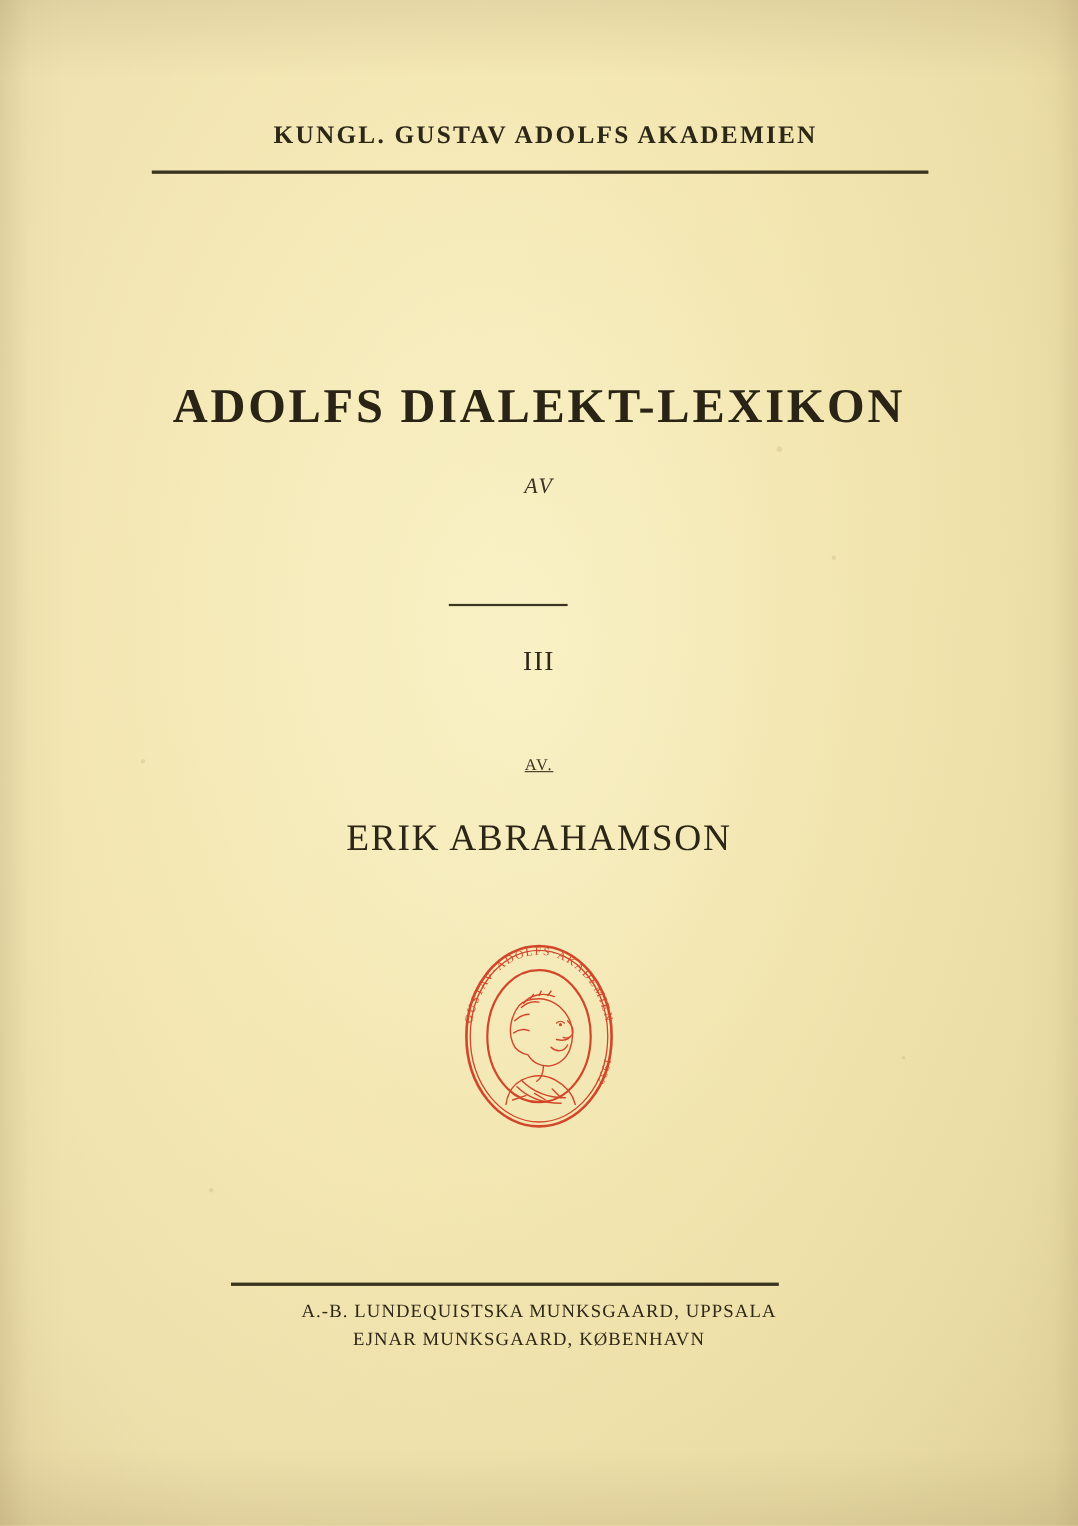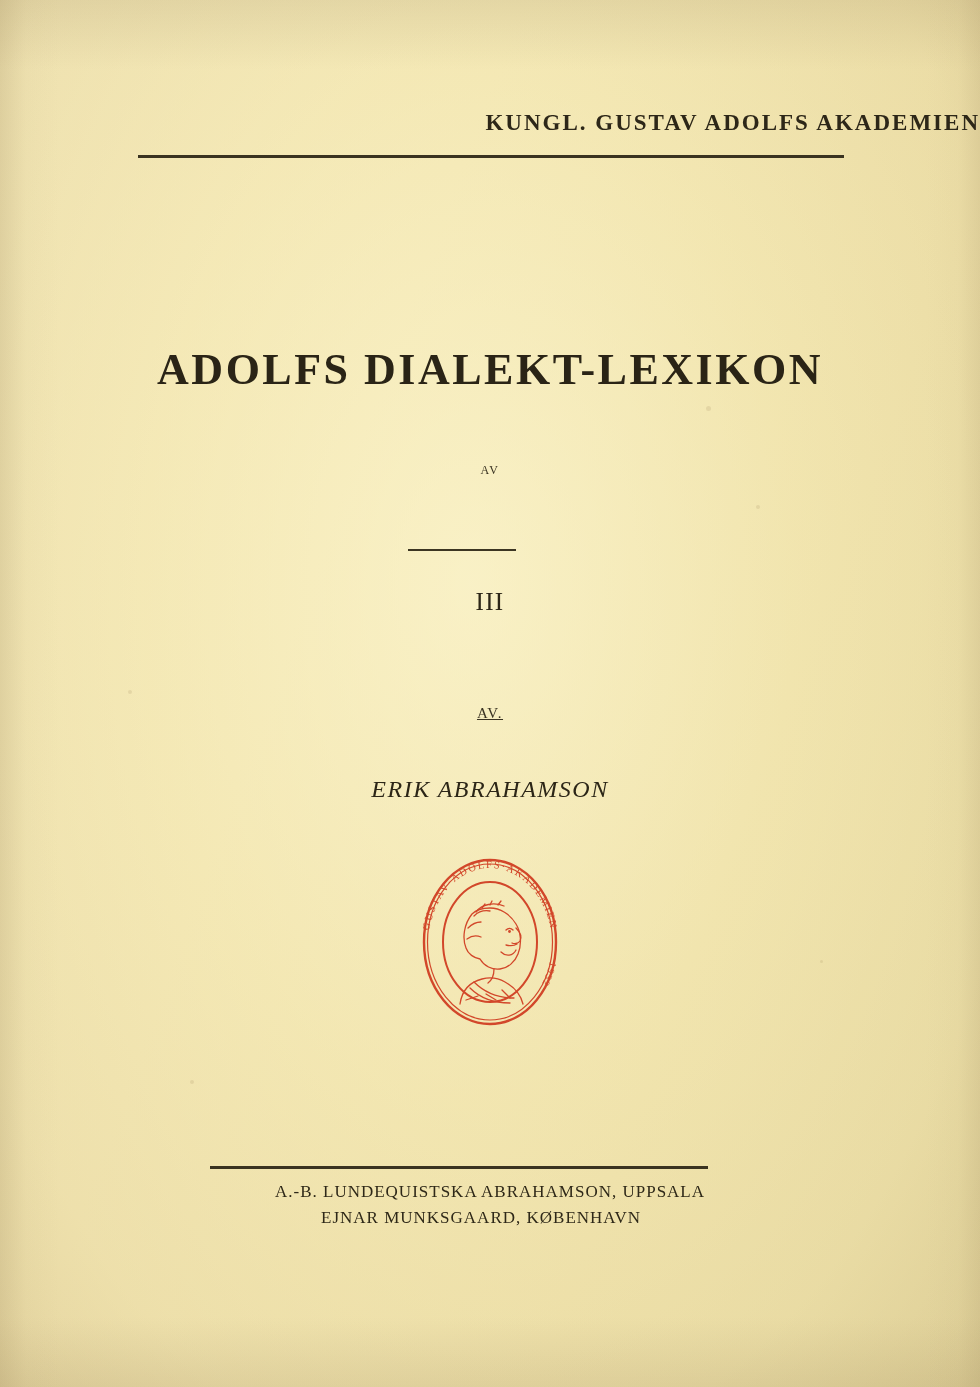--- a/index.html
+++ b/index.html
@@ -49,21 +49,20 @@
   .academy {
     position: absolute;
     top: 110px;
     left: 12px;
     right: 0;
     font-size: 23px;
     letter-spacing: 2.0px;
     font-weight: 600;
     color: #2d2718;
     font-family: "Liberation Serif", serif;
-    text-align: right;
   }
   .rule-top {
     position: absolute;
     top: 155px;
     left: 138px;
     width: 706px;
     height: 3px;
     background: #3a3320;
   }
 
@@ -74,26 +73,27 @@
     left: 0;
     right: 0;
     font-size: 44px;
     font-weight: 700;
     letter-spacing: 2.5px;
     color: #2a2416;
   }
 
   .av-1 {
     position: absolute;
-    top: 463px;
-    left: 0;
-    right: 0;
-    font-size: 12px;
+    top: 431px;
+    left: 0;
+    right: 0;
+    font-size: 20px;
     letter-spacing: 1.6px;
     color: #3a3322;
+    font-style: italic;
   }
 
   .author-1 {
     position: absolute;
     top: 478px;
     left: 0;
     right: 0;
     font-size: 27px;
     font-style: italic;
     letter-spacing: 1.6px;
@@ -123,35 +123,34 @@
     position: absolute;
     top: 666px;
     left: 0;
     right: 0;
     font-size: 31px;
     letter-spacing: 1.6px;
     color: #2a2416;
   }
   .av-2 {
     position: absolute;
-    top: 705px;
+    top: 688px;
     left: 0;
     right: 0;
     font-size: 15px;
     letter-spacing: 1.5px;
     color: #3a3322;
     text-decoration: underline;
   }
   .author-2 {
     position: absolute;
-    top: 776px;
-    left: 0;
-    right: 0;
-    font-size: 24px;
-    font-style: italic;
+    top: 744px;
+    left: 0;
+    right: 0;
+    font-size: 34px;
     letter-spacing: 1.5px;
     color: #2c2617;
   }
 
   
   .emblem {
     position: absolute;
     top: 842px;
     left: 50%;
     transform: translateX(-50%);
@@ -265,21 +264,21 @@
           <path d="M72 140 C82 150 96 156 112 156"></path>
           <path d="M68 146 C78 156 92 161 108 161"></path>
 
           <path d="M64 158 l12 -4 M84 152 l10 6 M100 148 l8 8"></path>
         </g>
       </svg>
     </div>
 
     <div class="rule-bottom"></div>
 
-    <div class="imprint-1">A.-B. LUNDEQUISTSKA ABRAHAMSON, UPPSALA</div>
+    <div class="imprint-1">A.-B. LUNDEQUISTSKA MUNKSGAARD, UPPSALA</div>
 
     <div class="imprint-2">EJNAR MUNKSGAARD, KØBENHAVN</div>
 
     <span class="speck" style="top:406px;left:706px;width:5px;height:5px;"></span>
     <span class="speck" style="top:505px;left:756px;width:4px;height:4px;"></span>
     <span class="speck" style="top:690px;left:128px;width:4px;height:4px;"></span>
     <span class="speck" style="top:960px;left:820px;width:3px;height:3px;"></span>
     <span class="speck" style="top:1080px;left:190px;width:4px;height:4px;"></span>
   </div>
 </div>

